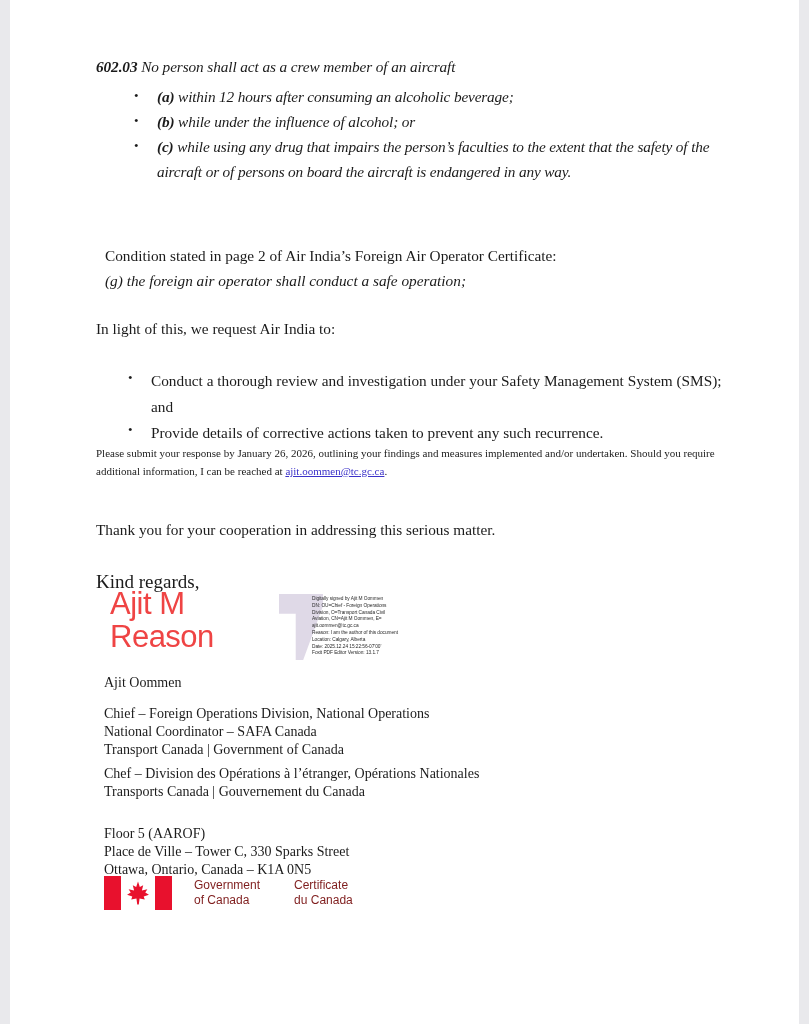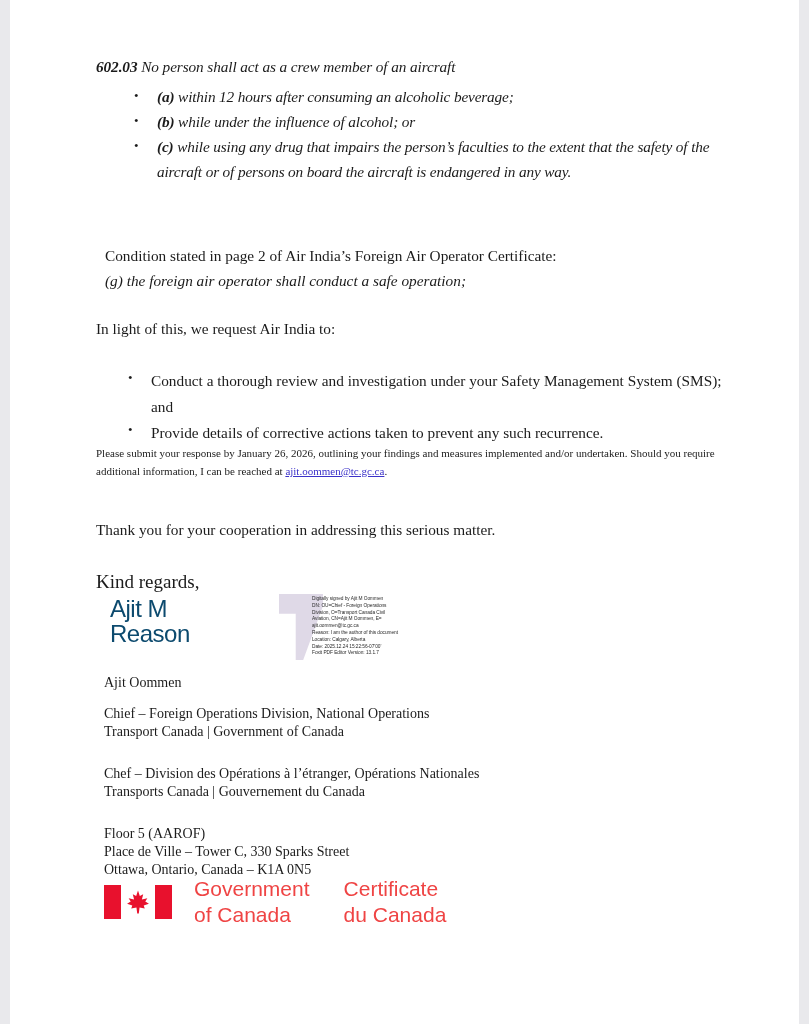--- a/index.html
+++ b/index.html
@@ -137,27 +137,26 @@
     background: #d9d2e3;
     opacity: .85;
     clip-path: polygon(0 0, 100% 0, 100% 18%, 55% 100%, 38% 100%, 38% 30%, 0 30%);
   }
   .sig-name {
     position: absolute;
     left: 12px;
     top: -4px;
     width: 225px;
     font-family: "Liberation Sans", sans-serif;
-    font-size: 24px;
+    font-size: 31px;
     line-height: 1.05;
-    color: #0c4a6e;
+    color: #ef4444;
     letter-spacing: -0.5px;
     overflow: hidden;
     white-space: nowrap;
-    margin-top: 8px;
   }
   .sig-meta {
     position: absolute;
     left: 214px;
     top: 4px;
     width: 132px;
     font-family: "Liberation Sans", sans-serif;
     font-size: 4.8px;
     line-height: 1.42;
     color: #2a2a2a;
@@ -199,23 +198,23 @@
     position: absolute;
     left: 50%;
     top: 50%;
     transform: translate(-50%, -50%);
     width: 26px;
     height: 26px;
   }
   .wm-text {
     display: flex;
     font-family: "Liberation Sans", sans-serif;
-    font-size: 21px;
+    font-size: 12px;
     line-height: 1.22;
-    color: #ef4444;
+    color: #7f1d1d;
   }
   .wm-text .col { margin-right: 34px; white-space: nowrap; }
   .wm-text .col:last-child { margin-right: 0; }
 </style>
 </head>
 <body>
 
 <div class="page">
  <div class="body-wrap">
 
@@ -275,20 +274,21 @@
       <div>Location: Calgary, Alberta</div>
       <div>Date: 2025.12.24 15:22:56-07'00'</div>
       <div>Foxit PDF Editor Version: 13.1.7</div>
     </div>
   </div>
 
   <div class="sig-person">Ajit Oommen</div>
 
   <div class="block-en">
     <div>Chief – Foreign Operations Division, National Operations</div>
+    <div>National Coordinator – SAFA Canada</div>
     <div>Transport Canada | Government of Canada</div>
   </div>
 
   <div class="block-fr">
     <div>Chef – Division des Opérations à l’étranger, Opérations Nationales</div>
     <div>Transports Canada | Gouvernement du Canada</div>
   </div>
 
   <div class="block-addr">
     <div>Floor 5 (AAROF)</div>

